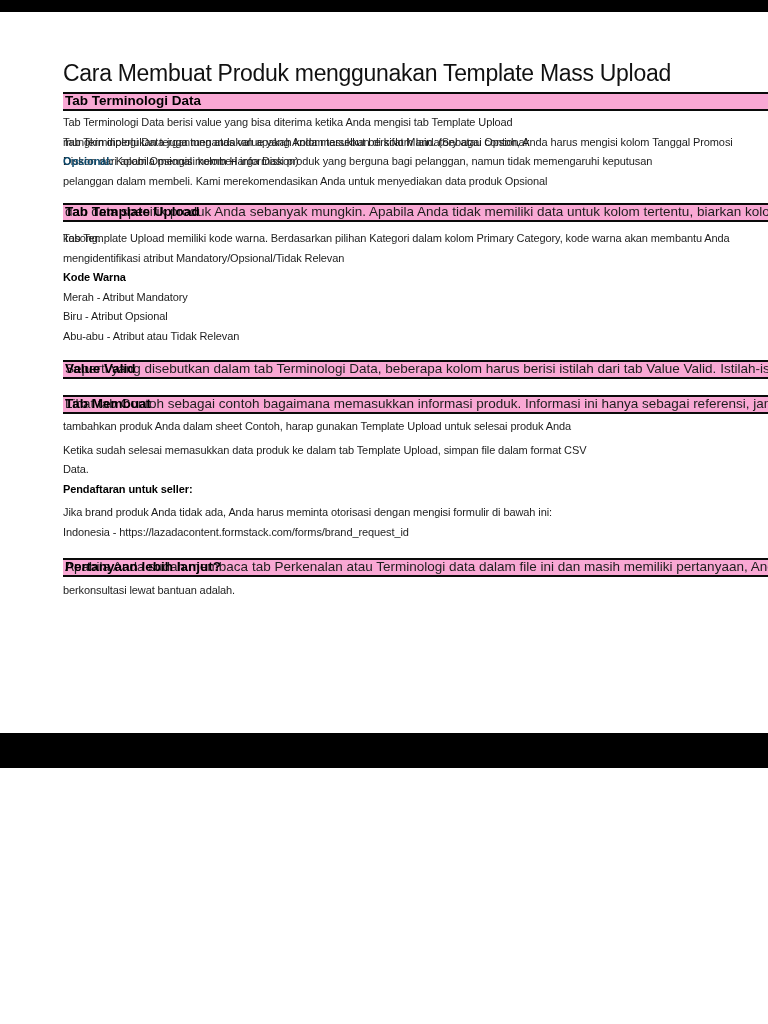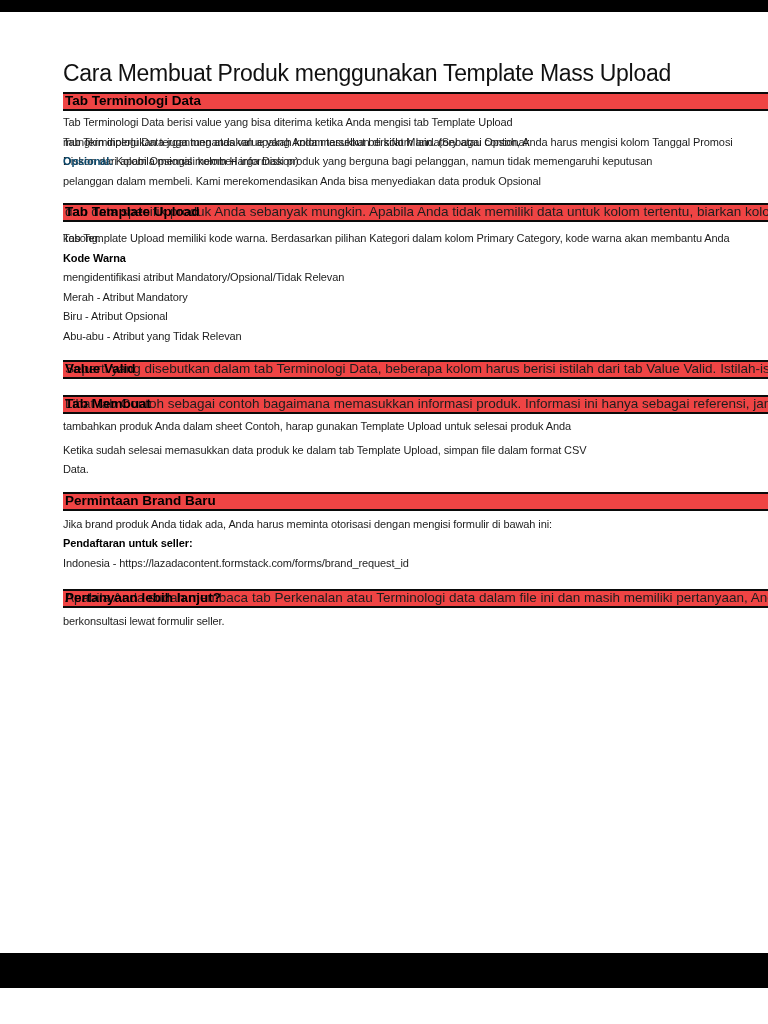--- a/index.html
+++ b/index.html
@@ -1,30 +1,30 @@
 <!DOCTYPE html>
 <html><head>
 <meta charset="utf-8">
 <style>
   * { margin:0; padding:0; box-sizing:border-box; }
   html,body { background:#fff; }
   .page {
-    position:relative; width:768px; height:988px; background:#ffffff;
+    position:relative; width:768px; height:768px; background:#ffffff;
     overflow:hidden; font-family:"Liberation Sans", sans-serif; color:#1d1d1d;padding-left:8px;
   }
   .frame { position:absolute; left:0; width:768px; background:#000; }
   .frame.top { top:0; height:12px; }
   .frame.bottom { bottom:0; height:35px; }
   .content { position:absolute; left:63px; top:0; width:705px; }
   .title {
     margin-top:58px; font-size:23px; line-height:30px; font-weight:400;
     color:#111; white-space:nowrap; letter-spacing:-0.3px;
   }
   .bar {
-    position:relative; background:#ef4444;
+    position:relative; background:#f9a8d4;
     border-top:2px solid #0a0a0a; border-bottom:2px solid #0a0a0a;
     font-size:13.5px; line-height:14px; padding:0 0 1px 2px; font-weight:700;
     color:#000; white-space:nowrap;
   }
   .bar .ov {
     position:absolute; left:2px; top:0; font-weight:400; color:#1d1d1d;
     white-space:nowrap;
   }
   .bar .h { position:relative; }
   .line {
@@ -52,37 +52,37 @@
       </div>
       <div class="line" style="margin-top:2px">Tab Terminologi Data berisi value yang bisa diterima ketika Anda mengisi tab Template Upload</div>
       <div class="line overlap">
         <span>mungkin diperlukan tergantung atas value yang Anda masukkan di kolom lain. (Sebagai contoh, Anda harus mengisi kolom Tanggal Promosi</span>
         <span>Tab Terminologi Data juga menandakan apakah kolom tersebut bersifat Mandatory atau Opsional:</span>
       </div>
       <div class="line overlap">
         <span>Diskon dari apabila mengisi kolom Harga Diskon)</span>
         <span><b>Opsional:</b><span> Kolom Opsional memberi informasi produk yang berguna bagi pelanggan, namun tidak memengaruhi keputusan</span></span>
       </div>
-      <div class="line">pelanggan dalam membeli. Kami merekomendasikan Anda bisa menyediakan data produk Opsional</div>
+      <div class="line">pelanggan dalam membeli. Kami merekomendasikan Anda untuk menyediakan data produk Opsional</div>
     </div>
 
     <div>
       <div class="bar" style="margin-top:12px">
         <span class="ov">dan data spesifik produk Anda sebanyak mungkin. Apabila Anda tidak memiliki data untuk kolom tertentu, biarkan kolom tersebut</span>
         <span class="h">Tab Template Upload</span>
       </div>
       <div class="line overlap" style="margin-top:7px">
         <span>Tab Template Upload memiliki kode warna. Berdasarkan pilihan Kategori dalam kolom Primary Category, kode warna akan membantu Anda</span>
         <span>kosong.</span>
       </div>
+      <div class="line">mengidentifikasi atribut Mandatory/Opsional/Tidak Relevan</div>
       <div class="line bold">Kode Warna</div>
-      <div class="line">mengidentifikasi atribut Mandatory/Opsional/Tidak Relevan</div>
       <div class="line">Merah - Atribut Mandatory</div>
       <div class="line">Biru - Atribut Opsional</div>
-      <div class="line">Abu-abu - Atribut yang Tidak Relevan</div>
+      <div class="line">Abu-abu - Atribut atau Tidak Relevan</div>
     </div>
 
     <div>
       <div class="bar" style="margin-top:14px">
         <span class="ov">Seperti yang disebutkan dalam tab Terminologi Data, beberapa kolom harus berisi istilah dari tab Value Valid. Istilah-istilah</span>
         <span class="h">Value Valid</span>
       </div>
     </div>
 
     <div>
@@ -94,32 +94,29 @@
     </div>
 
     <div>
       <div class="line overlap" style="margin-top:4px">
         <span>Ketika sudah selesai memasukkan data produk ke dalam tab Template Upload, simpan file dalam format CSV</span>
       </div>
       <div class="line">Data.</div>
     </div>
 
     <div>
-      <div class="bar" style="margin-top:12px">
-        <span class="h">Permintaan Brand Baru</span>
-      </div>
+      <div class="line bold">Pendaftaran untuk seller:</div>
       <div class="line" style="margin-top:4px">Jika brand produk Anda tidak ada, Anda harus meminta otorisasi dengan mengisi formulir di bawah ini:</div>
-      <div class="line bold">Pendaftaran untuk seller:</div>
       <div class="line">Indonesia - https://lazadacontent.formstack.com/forms/brand_request_id</div>
     </div>
 
     <div>
       <div class="bar" style="margin-top:16px">
         <span class="ov">Apabila Anda sudah membaca tab Perkenalan atau Terminologi data dalam file ini dan masih memiliki pertanyaan, Anda bisa</span>
         <span class="h">Pertanyaan lebih lanjut?</span>
       </div>
-      <div class="line" style="margin-top:4px">berkonsultasi lewat formulir seller.</div>
+      <div class="line" style="margin-top:4px">berkonsultasi lewat bantuan adalah.</div>
     </div>
 
   </div>
 
   <div class="frame bottom"></div>
 </div>
 
 </body></html>

